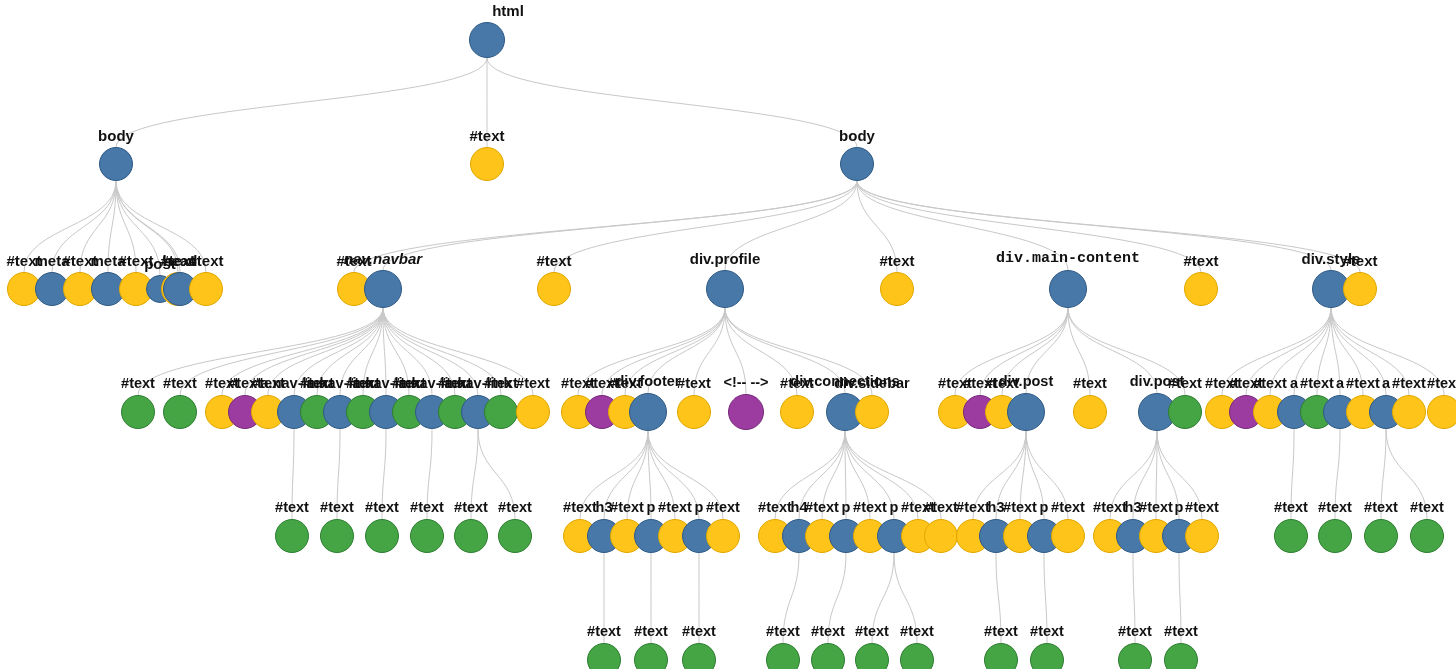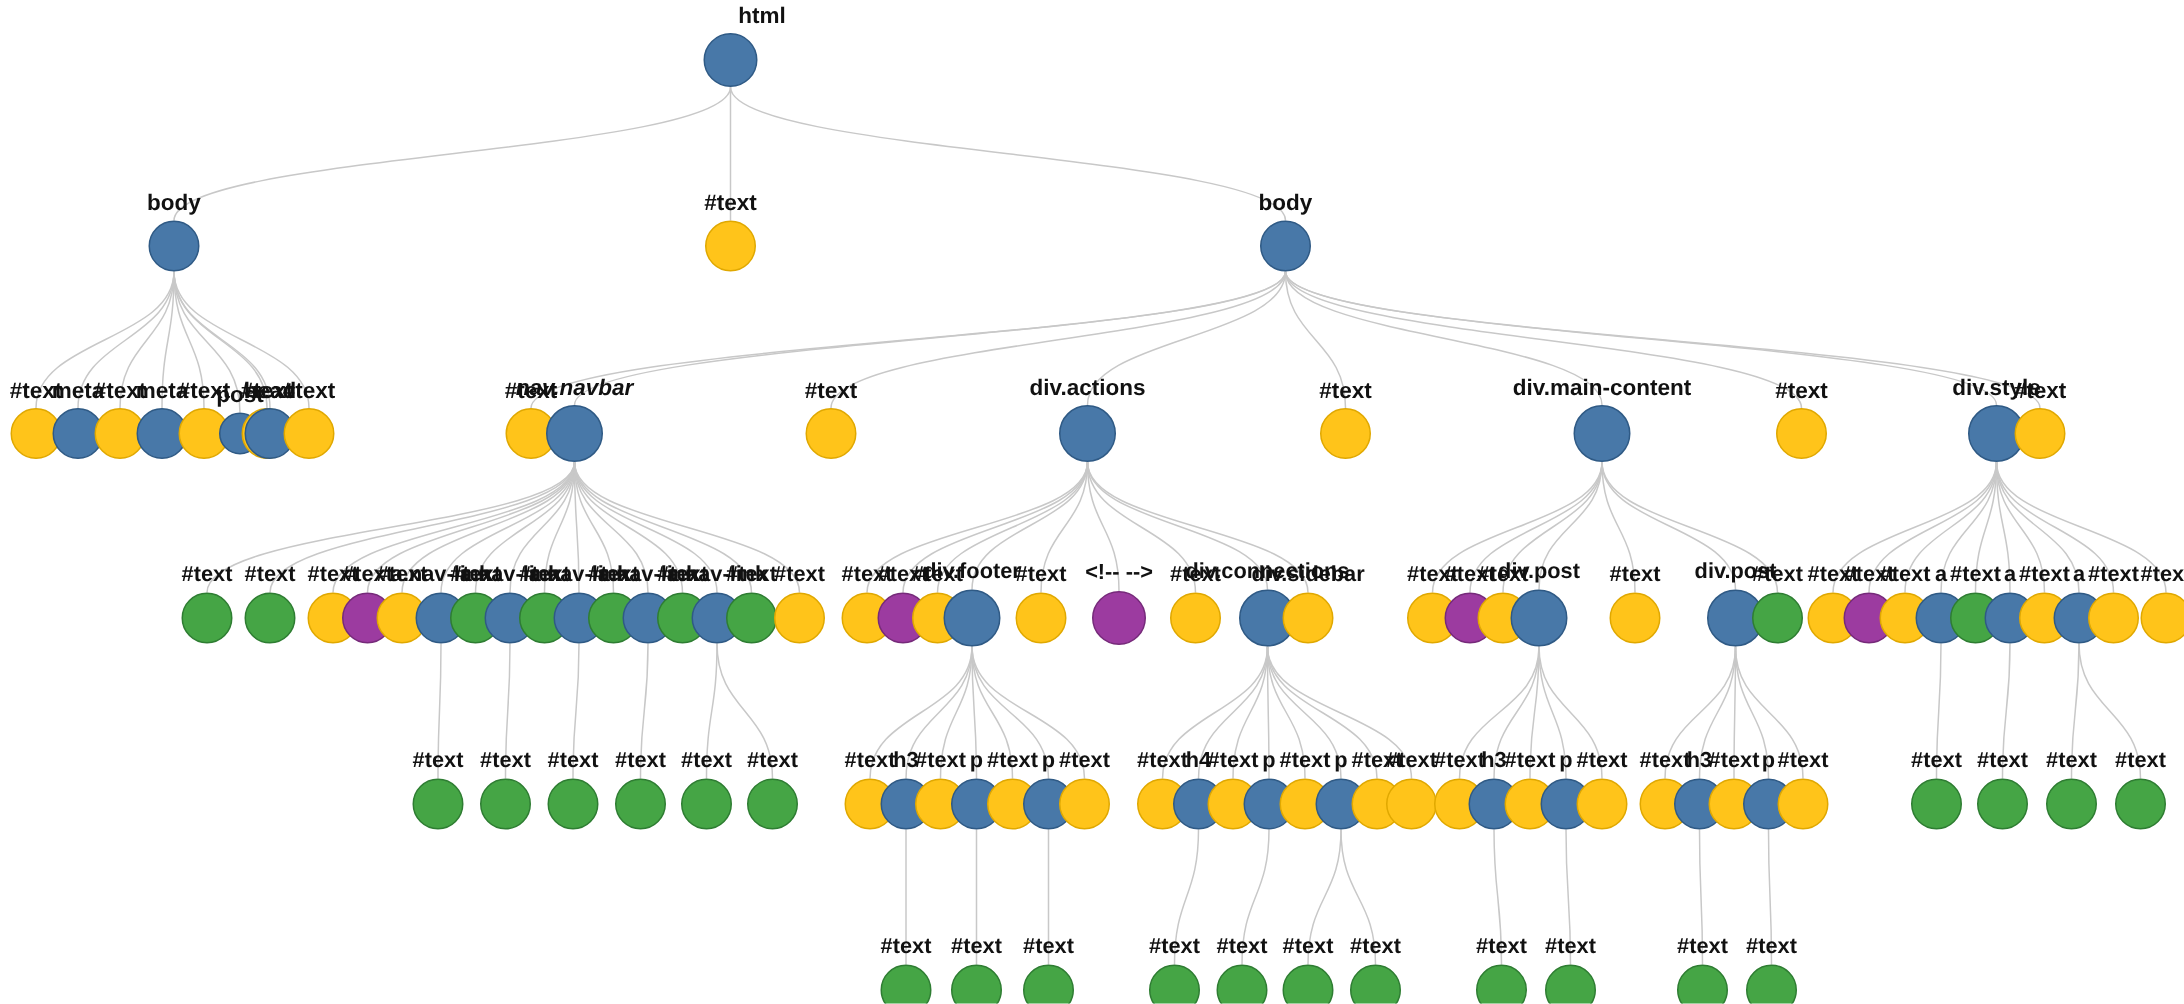--- a/index.html
+++ b/index.html
@@ -252,23 +252,23 @@
       <div class="lbl" style="left: 80px; top: 253px;">#text</div>
       <div class="lbl" style="left: 108px; top: 253px;">meta</div>
       <div class="lbl" style="left: 136px; top: 253px;">#text</div>
       <div class="lbl" style="left: 160px; top: 256px;">post</div>
       <div class="lbl" style="left: 178px; top: 253px;">#text</div>
       <div class="lbl" style="left: 180px; top: 253px;">head</div>
       <div class="lbl" style="left: 206px; top: 253px;">#text</div>
       <div class="lbl" style="left: 354px; top: 253px;">#text</div>
       <div class="lbl" style="left: 383px; top: 251px; font-style: italic;">nav.navbar</div>
       <div class="lbl" style="left: 554px; top: 253px;">#text</div>
-      <div class="lbl" style="left: 725px; top: 251px;">div.actions</div>
+      <div class="lbl" style="left: 725px; top: 251px;">div.profile</div>
       <div class="lbl" style="left: 897px; top: 253px;">#text</div>
-      <div class="lbl" style="left: 1068px; top: 251px;">div.main-content</div>
+      <div class="lbl" style="left: 1068px; top: 251px; font-family: Liberation Mono, monospace;">div.main-content</div>
       <div class="lbl" style="left: 1201px; top: 253px;">#text</div>
       <div class="lbl" style="left: 1331px; top: 251px;">div.style</div>
       <div class="lbl" style="left: 1360px; top: 253px;">#text</div>
       <div class="lbl sm" style="left: 138px; top: 376px;">#text</div>
       <div class="lbl sm" style="left: 180px; top: 376px;">#text</div>
       <div class="lbl sm" style="left: 222px; top: 376px;">#text</div>
       <div class="lbl sm" style="left: 245px; top: 376px;">#text</div>
       <div class="lbl sm" style="left: 268px; top: 376px;">#text</div>
       <div class="lbl sm" style="left: 294px; top: 376px;">a.nav-link</div>
       <div class="lbl sm" style="left: 317px; top: 376px;">#text</div>

